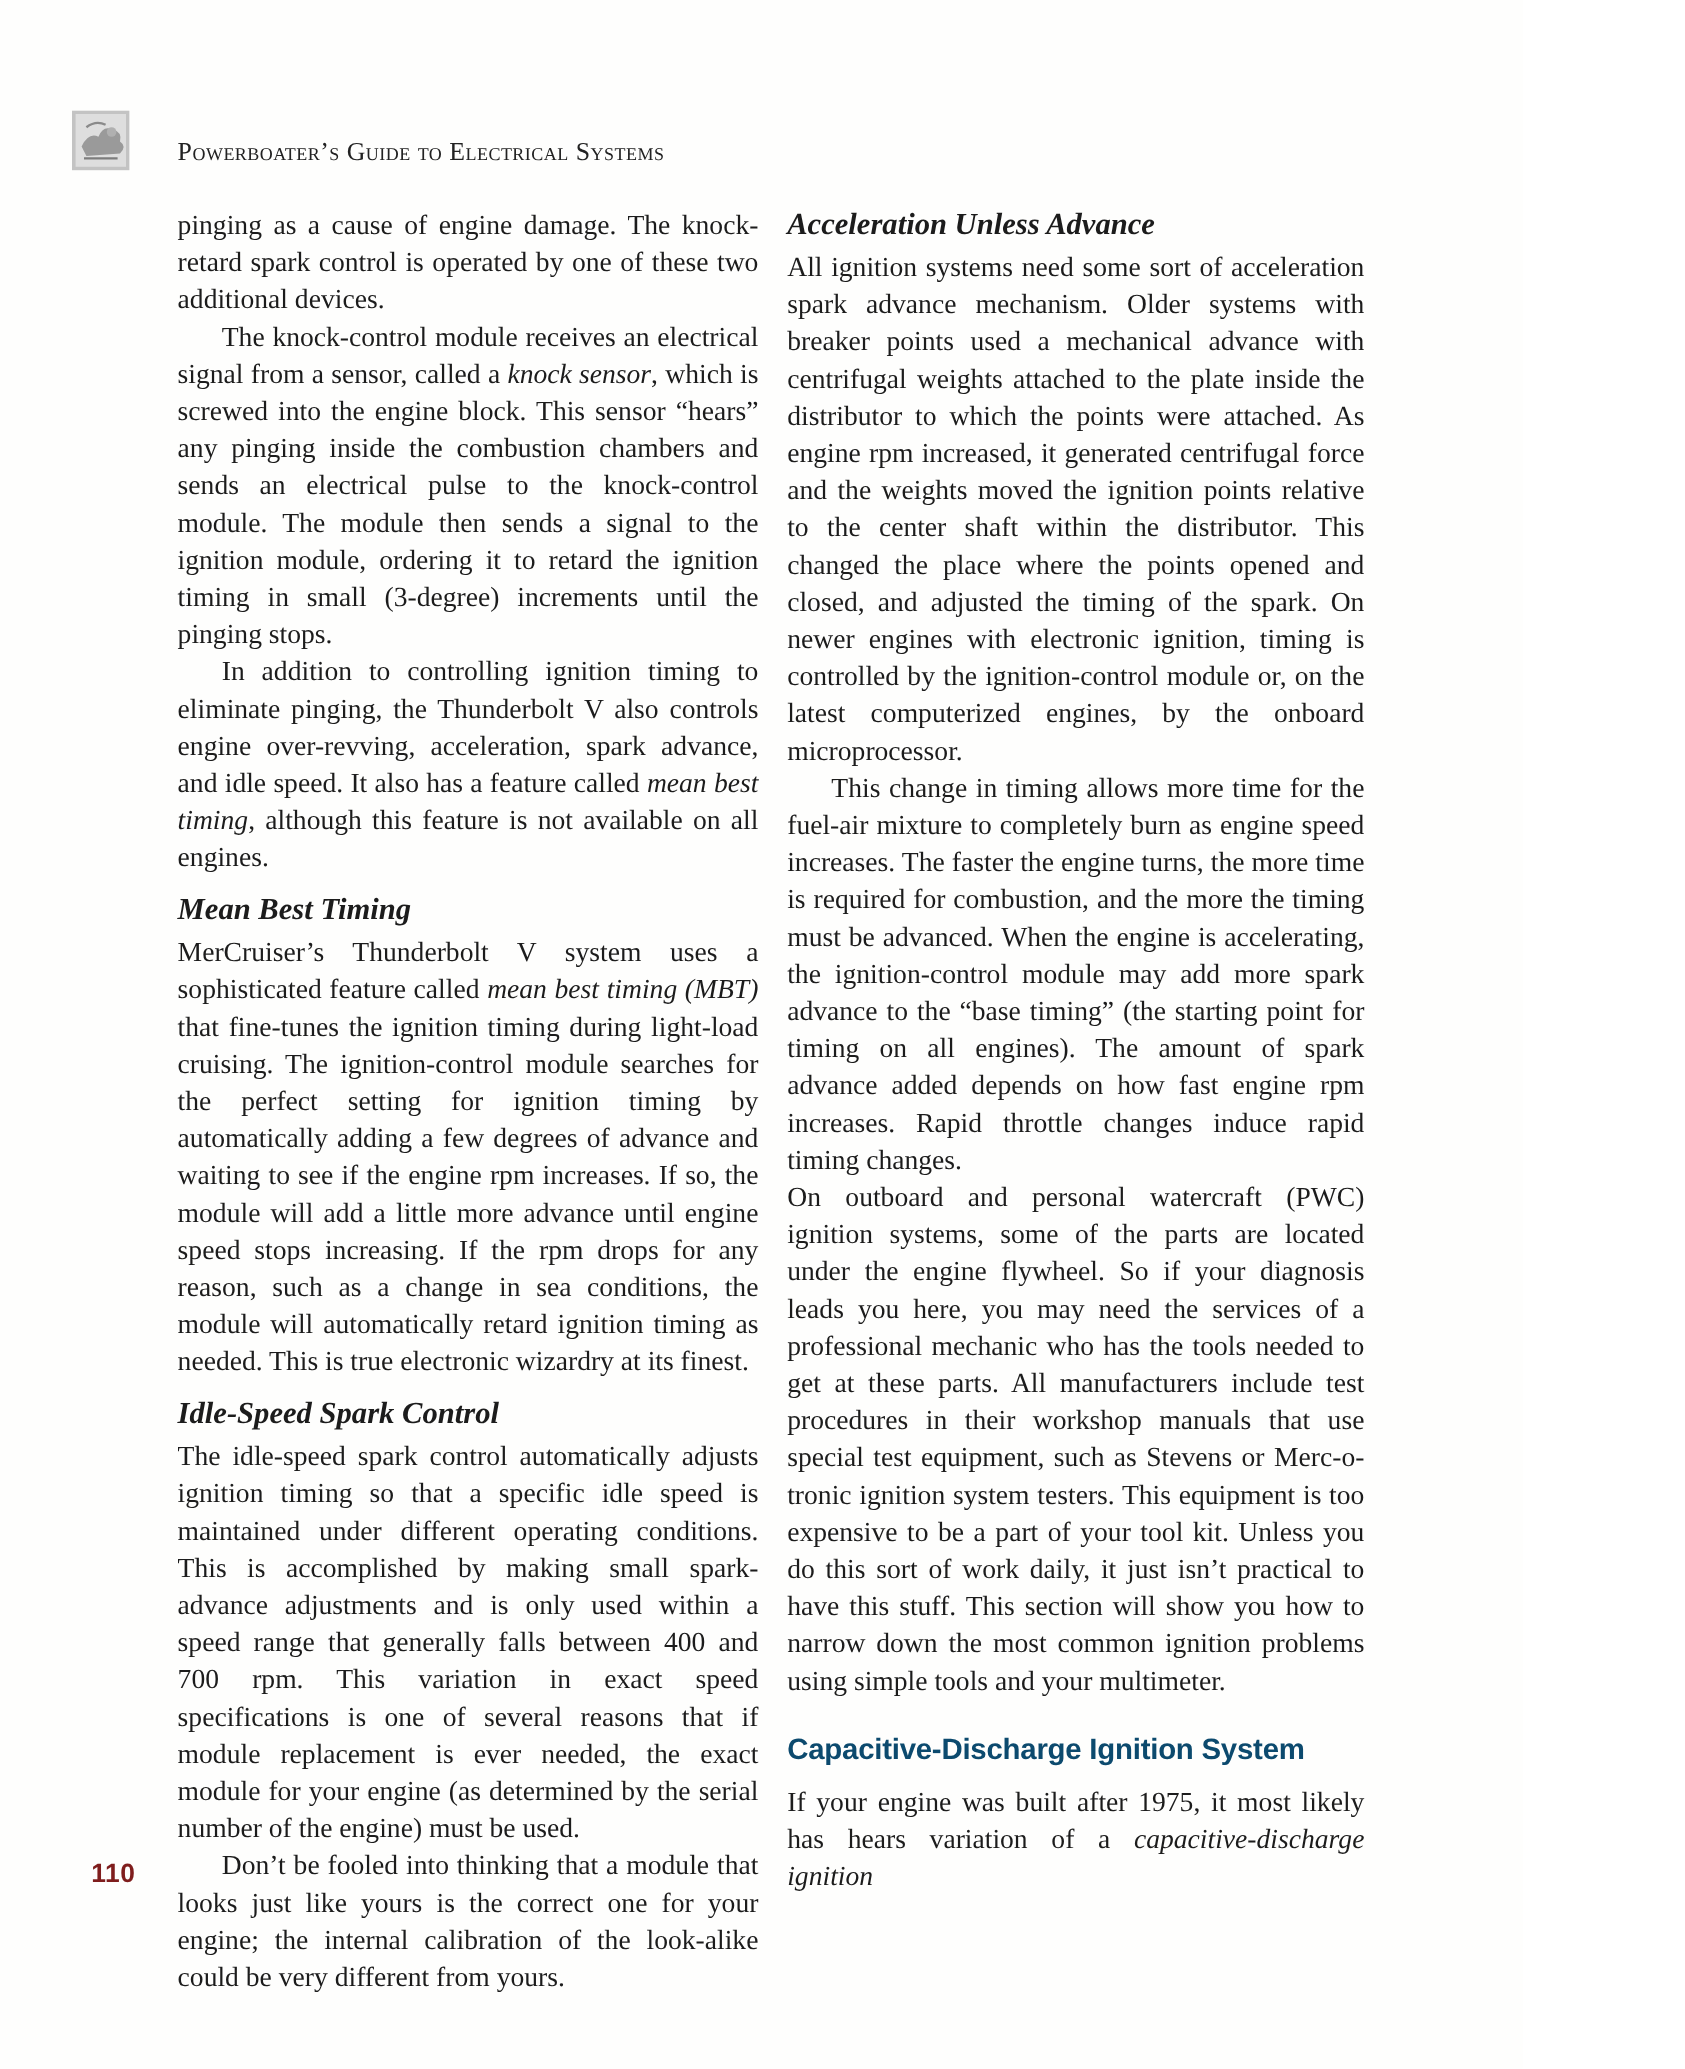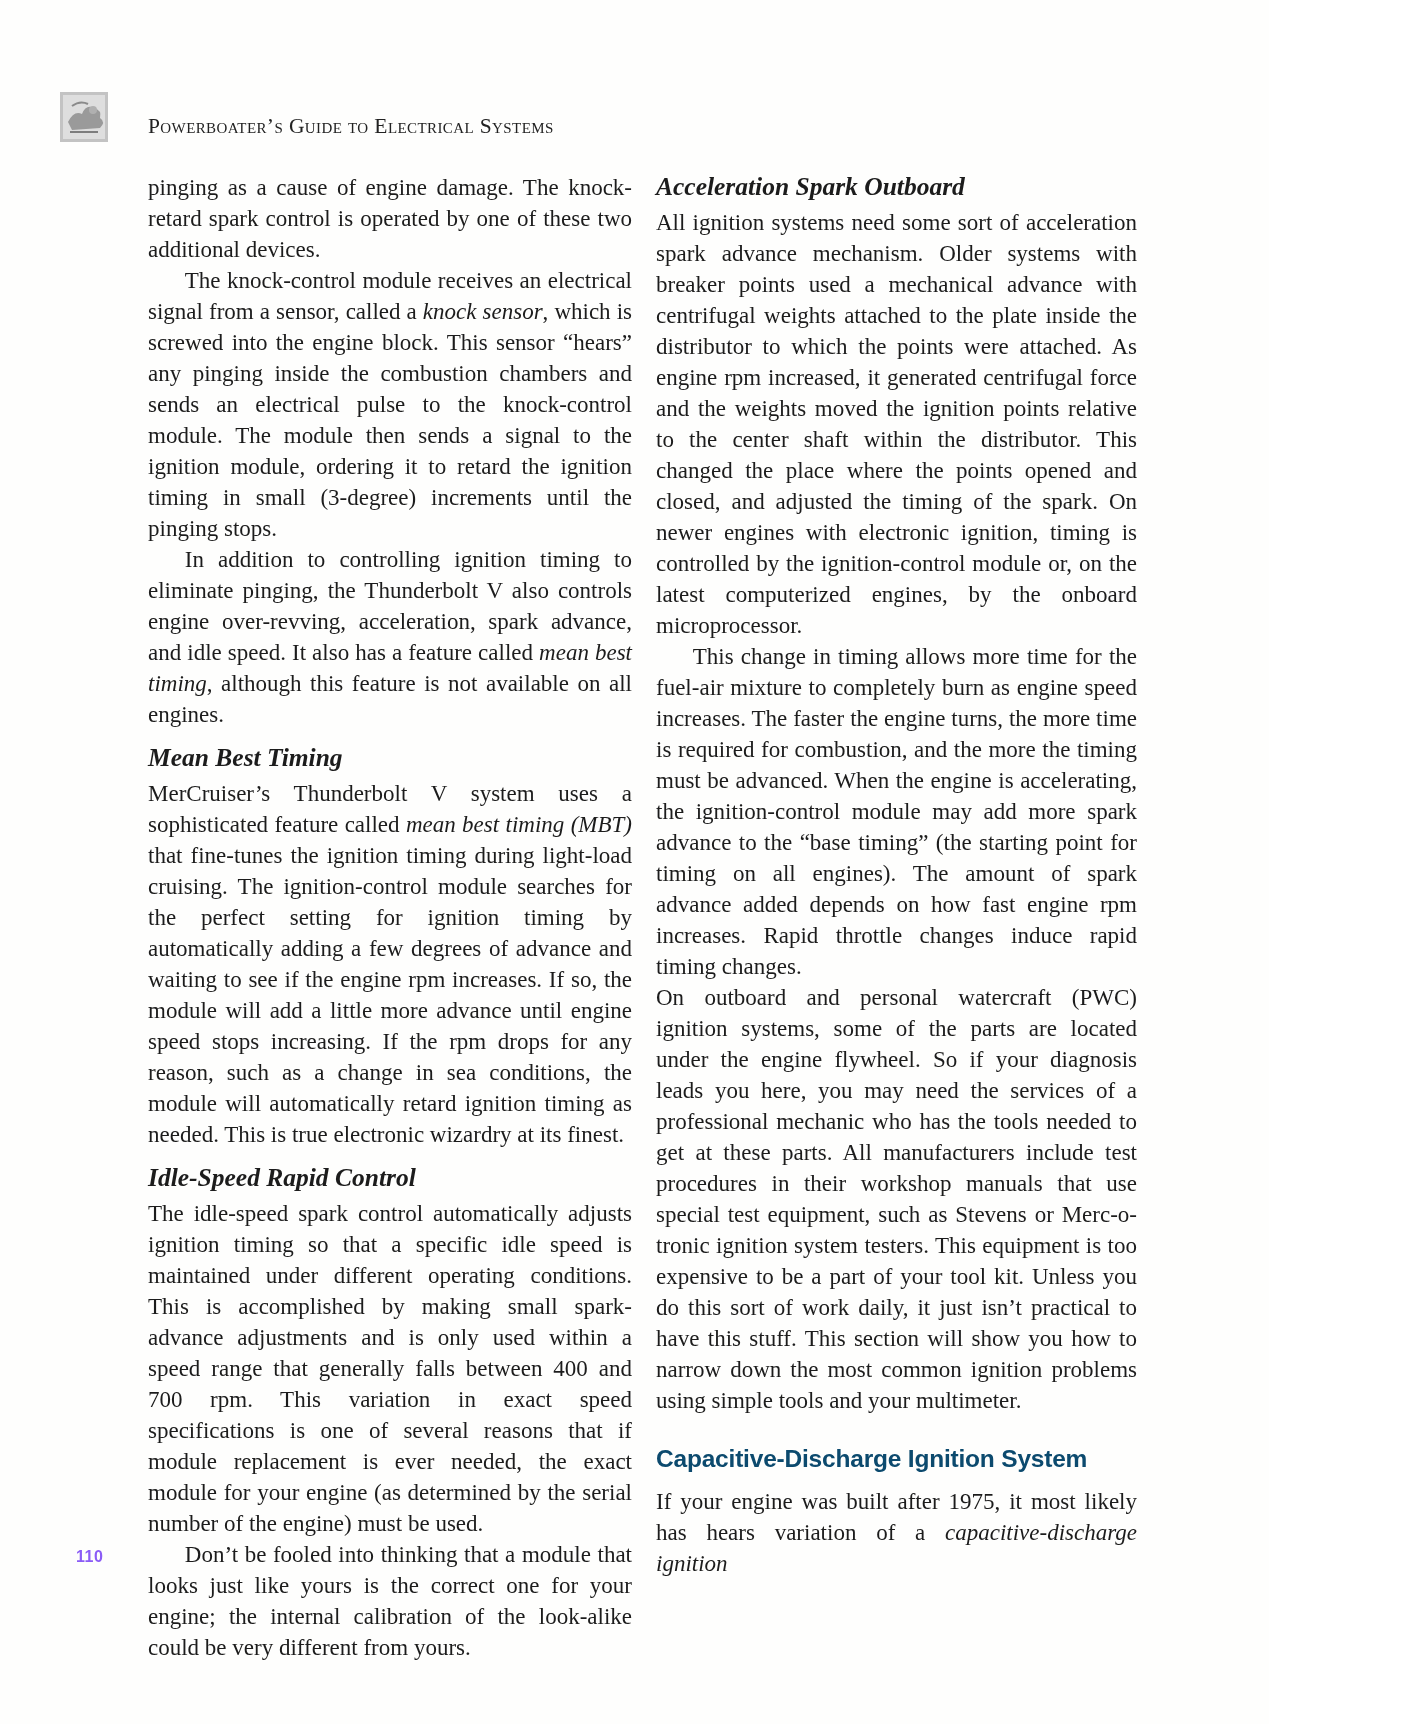--- a/index.html
+++ b/index.html
@@ -66,23 +66,23 @@
     margin-top: 28px;
     margin-bottom: 12px;
     color: #0c4a6e;
   }
   .pagenum {
     position: absolute;
     left: 76px;
     top: 1548px;
     font-family: "Liberation Sans", sans-serif;
     font-weight: bold;
-    font-size: 16px;
+    font-size: 22px;
     letter-spacing: 0.5px;
-    color: #8b5cf6;
+    color: #7f1d1d;
   }
   i { font-style: italic; }
 </style>
 </head>
 <body>
 
 <div class="page">
 
   <div class="logo-box">
     <svg width="48" height="50" viewBox="0 0 48 50" xmlns="http://www.w3.org/2000/svg">
@@ -98,27 +98,27 @@
   <div class="running-head">Powerboater’s Guide to Electrical Systems</div>
 
   <div class="col col-left">
     <p class="body">pinging as a cause of engine damage. The knock-retard spark control is operated by one of these two additional devices.</p>
     <p class="body indent"><span>The knock-control module receives an electrical signal from a sensor, called a </span><i>knock sensor</i><span>, which is screwed into the engine block. This sensor “hears” any pinging inside the combustion chambers and sends an electrical pulse to the knock-control module. The module then sends a signal to the ignition module, ordering it to retard the ignition timing in small (3-degree) increments until the pinging stops.</span></p>
     <p class="body indent"><span>In addition to controlling ignition timing to eliminate pinging, the Thunderbolt V also controls engine over-revving, acceleration, spark advance, and idle speed. It also has a feature called </span><i>mean best timing</i><span>, although this feature is not available on all engines.</span></p>
 
     <h3 class="h-serif">Mean Best Timing</h3>
     <p class="body"><span>MerCruiser’s Thunderbolt V system uses a sophisticated feature called </span><i>mean best timing (MBT)</i><span> that fine-tunes the ignition timing during light-load cruising. The ignition-control module searches for the perfect setting for ignition timing by automatically adding a few degrees of advance and waiting to see if the engine rpm increases. If so, the module will add a little more advance until engine speed stops increasing. If the rpm drops for any reason, such as a change in sea conditions, the module will automatically retard ignition timing as needed. This is true electronic wizardry at its finest.</span></p>
 
-    <h3 class="h-serif">Idle-Speed Rapid Control</h3>
+    <h3 class="h-serif">Idle-Speed Spark Control</h3>
     <p class="body">The idle-speed spark control automatically adjusts ignition timing so that a specific idle speed is maintained under different operating conditions. This is accomplished by making small spark-advance adjustments and is only used within a speed range that generally falls between 400 and 700 rpm. This variation in exact speed specifications is one of several reasons that if module replacement is ever needed, the exact module for your engine (as determined by the serial number of the engine) must be used.</p>
     <p class="body indent">Don’t be fooled into thinking that a module that looks just like yours is the correct one for your engine; the internal calibration of the look-alike could be very different from yours.</p>
   </div>
 
   <div class="col col-right">
-    <h3 class="h-serif" style="margin-top:0;">Acceleration Spark Outboard</h3>
+    <h3 class="h-serif" style="margin-top:0;">Acceleration Unless Advance</h3>
     <p class="body">All ignition systems need some sort of acceleration spark advance mechanism. Older systems with breaker points used a mechanical advance with centrifugal weights attached to the plate inside the distributor to which the points were attached. As engine rpm increased, it generated centrifugal force and the weights moved the ignition points relative to the center shaft within the distributor. This changed the place where the points opened and closed, and adjusted the timing of the spark. On newer engines with electronic ignition, timing is controlled by the ignition-control module or, on the latest computerized engines, by the onboard microprocessor.</p>
     <p class="body indent">This change in timing allows more time for the fuel-air mixture to completely burn as engine speed increases. The faster the engine turns, the more time is required for combustion, and the more the timing must be advanced. When the engine is accelerating, the ignition-control module may add more spark advance to the “base timing” (the starting point for timing on all engines). The amount of spark advance added depends on how fast engine rpm increases. Rapid throttle changes induce rapid timing changes.</p>
 
     <p class="body">On outboard and personal watercraft (PWC) ignition systems, some of the parts are located under the engine flywheel. So if your diagnosis leads you here, you may need the services of a professional mechanic who has the tools needed to get at these parts. All manufacturers include test procedures in their workshop manuals that use special test equipment, such as Stevens or Merc-o-tronic ignition system testers. This equipment is too expensive to be a part of your tool kit. Unless you do this sort of work daily, it just isn’t practical to have this stuff. This section will show you how to narrow down the most common ignition problems using simple tools and your multimeter.</p>
 
     <h3 class="h-sans-md">Capacitive-Discharge Ignition System</h3>
     <p class="body"><span>If your engine was built after 1975, it most likely has hears variation of a </span><i>capacitive-discharge ignition</i></p>
   </div>
 
   <div class="pagenum">110</div>

